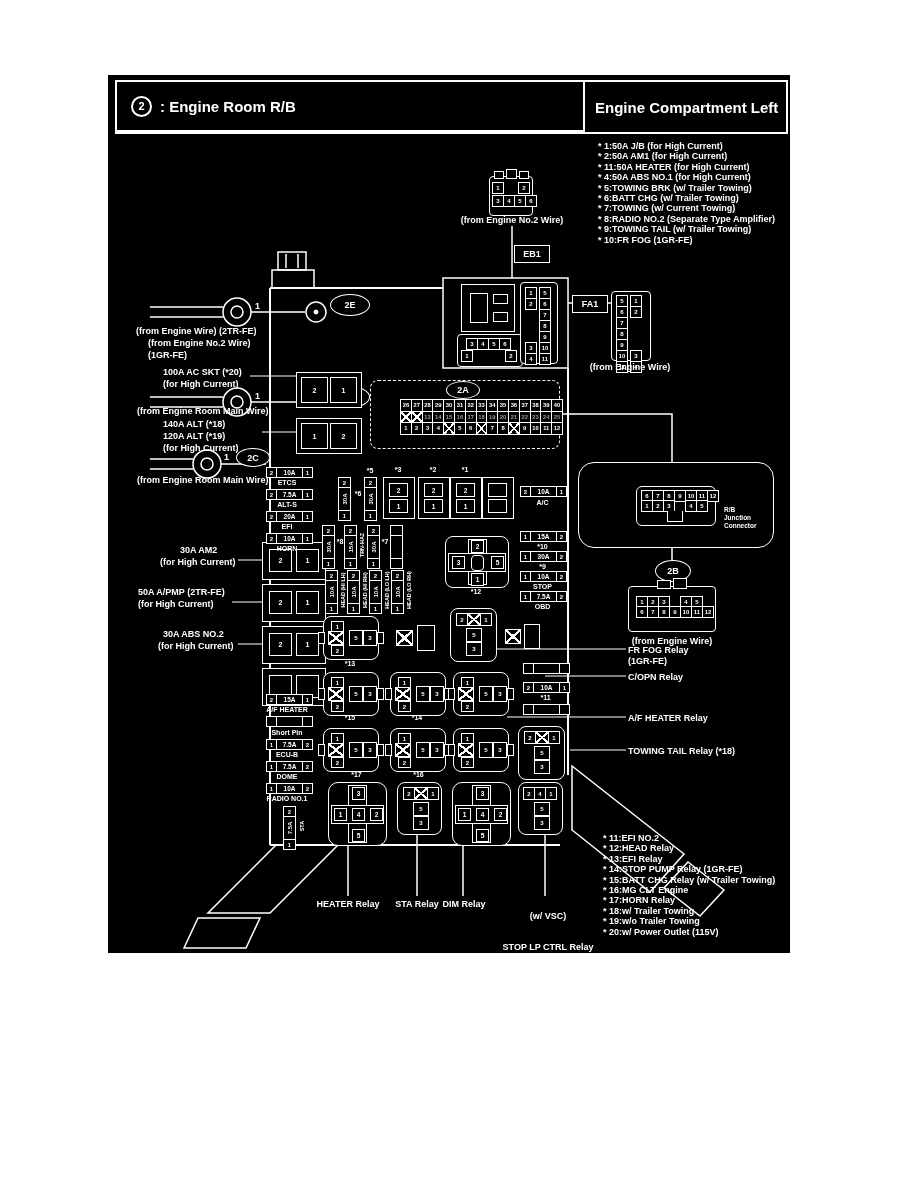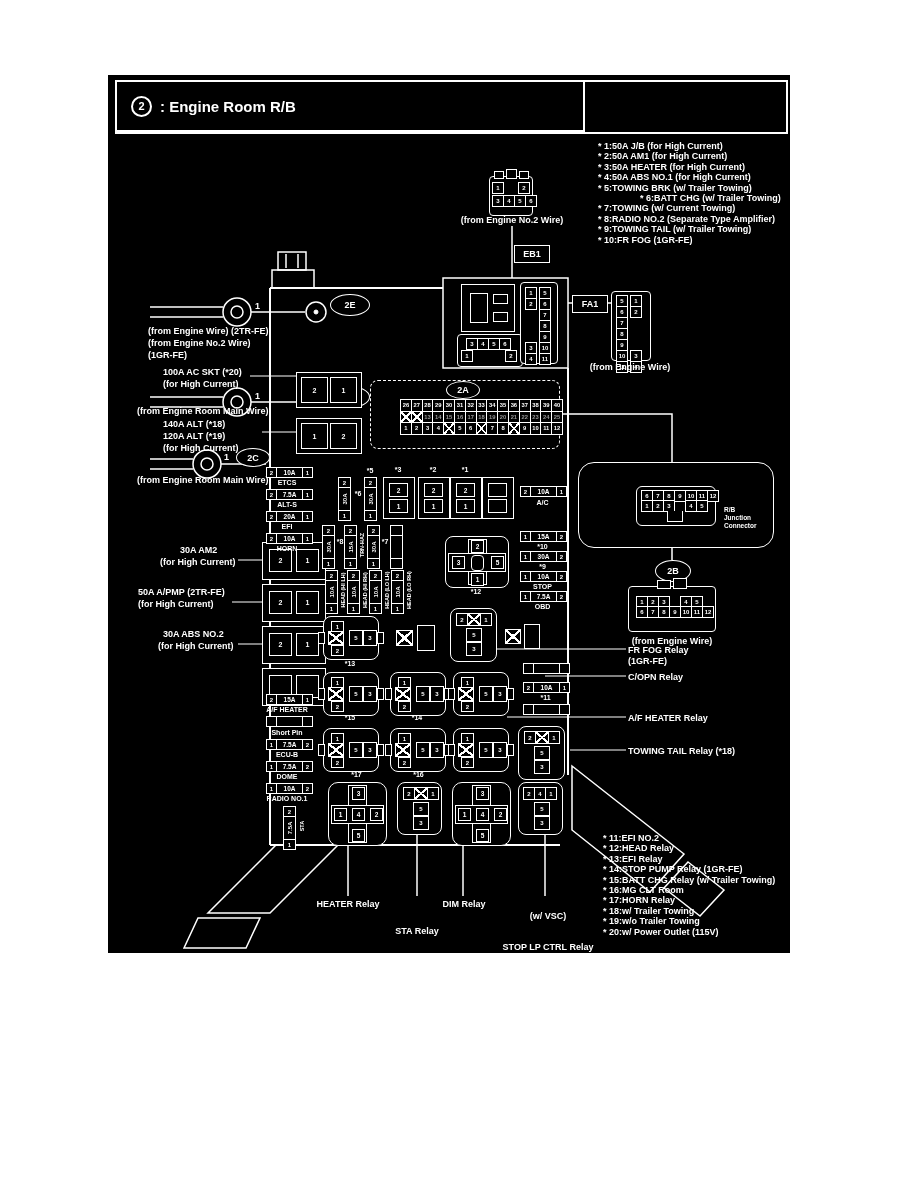--- a/index.html
+++ b/index.html
@@ -193,41 +193,42 @@
     </g>
   </svg>
 
   <div class="hdr">
     <div class="hdr-left">
       <div class="hdr-row first">
         <span class="sym sym-circle2">2</span>
         <span>: Engine Room R/B</span>
       </div>
     </div>
+    <div class="hdr-right">Engine Compartment Left</div>
   </div>
 
   <div class="note-block" style="left:598px;top:141px;">
       <div style="white-space: nowrap;">* 1:50A J/B (for High Current)</div>
       <div style="white-space: nowrap;">* 2:50A AM1 (for High Current)</div>
-      <div style="white-space: nowrap;">* 3:50A HEATER (for High Current)</div>
+      <div style="white-space: nowrap;">* 11:50A HEATER (for High Current)</div>
       <div style="white-space: nowrap;">* 4:50A ABS NO.1 (for High Current)</div>
       <div style="white-space: nowrap;">* 5:TOWING BRK (w/ Trailer Towing)</div>
-      <div style="white-space: nowrap; margin-left: 42px;">* 6:BATT CHG (w/ Trailer Towing)</div>
+      <div style="white-space: nowrap;">* 6:BATT CHG (w/ Trailer Towing)</div>
       <div style="white-space: nowrap;">* 7:TOWING (w/ Current Towing)</div>
       <div style="white-space: nowrap;">* 8:RADIO NO.2 (Separate Type Amplifier)</div>
       <div style="white-space: nowrap;">* 9:TOWING TAIL (w/ Trailer Towing)</div>
       <div style="white-space: nowrap;">* 10:FR FOG (1GR-FE)</div>
     </div>
   <div class="note-block" style="left:603px;top:833px;">
       <div style="white-space: nowrap;">* 11:EFI NO.2</div>
       <div style="white-space: nowrap;">* 12:HEAD Relay</div>
       <div style="white-space: nowrap;">* 13:EFI Relay</div>
       <div style="white-space: nowrap;">* 14:STOP PUMP Relay (1GR-FE)</div>
       <div style="white-space: nowrap;">* 15:BATT CHG Relay (w/ Trailer Towing)</div>
-      <div style="white-space: nowrap;">* 16:MG CLT Room</div>
+      <div style="white-space: nowrap;">* 16:MG CLT Engine</div>
       <div style="white-space: nowrap;">* 17:HORN Relay</div>
       <div style="white-space: nowrap;">* 18:w/ Trailer Towing</div>
       <div style="white-space: nowrap;">* 19:w/o Trailer Towing</div>
       <div style="white-space: nowrap;">* 20:w/ Power Outlet (115V)</div>
     </div>
 
   <div class="conn" style="left:489px;top:176px;width:42px;height:38px;">
     <div class="bump" style="left:4px;top:-6px;width:8px;height:6px;"></div>
     <div class="bump" style="left:16px;top:-8px;width:9px;height:8px;"></div>
     <div class="bump" style="left:29px;top:-6px;width:8px;height:6px;"></div>
@@ -301,21 +302,21 @@
         <div class="pcell empty"></div>
         <div class="pcell empty"></div>
         <div class="pcell">3</div>
         <div class="pcell">4</div>
       </div>
   </div>
   <div class="cap" style="left:580px;top:362px;width:100px;">(from Engine Wire)</div>
 
   <div class="oval" style="left:330px;top:294px;width:38px;height:20px;text-align:right;">2E</div>
   <span class="lbl" style="left:255px;top:300px;">1</span>
-  <div class="lbl" style="left:148px;top:325px;">(from Engine Wire) (2TR-FE)</div>
+  <div class="lbl" style="left:136px;top:325px;">(from Engine Wire) (2TR-FE)</div>
   <div class="lbl" style="left:148px;top:337px;">(from Engine No.2 Wire)</div>
   <div class="lbl" style="left:148px;top:349px;">(1GR-FE)</div>
 
   <div class="lbl" style="left:163px;top:366px;">100A AC SKT (*20)</div>
   <div class="lbl" style="left:163px;top:378px;">(for High Current)</div>
   <div class="oval" style="left:330px;top:386px;width:38px;height:20px;">2D</div>
   <span class="lbl" style="left:255px;top:390px;">1</span>
   <div class="lbl" style="left:137px;top:405px;">(from Engine Room Main Wire)</div>
 
   <div class="dualfuse" style="left:296px;top:372px;">
@@ -814,17 +815,17 @@
   </div>
   <div class="cap" style="left:612px;top:636px;width:120px;">(from Engine Wire)</div>
 
   <div class="lbl" style="left:628px;top:644px;">FR FOG Relay</div>
   <div class="lbl" style="left:628px;top:655px;">(1GR-FE)</div>
   <div class="lbl" style="left:628px;top:671px;">C/OPN Relay</div>
   <div class="lbl" style="left:628px;top:712px;">A/F HEATER Relay</div>
   <div class="lbl" style="left:628px;top:745px;">TOWING TAIL Relay (*18)</div>
 
   <div class="cap" style="left:302px;top:899px;width:92px;">HEATER Relay</div>
-  <div class="cap" style="left:377px;top:926px;width:80px;">STA Relay</div>
+  <div class="cap" style="left:377px;top:899px;width:80px;">STA Relay</div>
   <div class="cap" style="left:428px;top:899px;width:72px;">DIM Relay</div>
   <div class="cap" style="left:483px;top:942px;width:130px;">STOP LP CTRL Relay</div>
   <div class="cap" style="left:483px;top:911px;width:130px;">(w/ VSC)</div>
 </div>
 
 </body></html>

